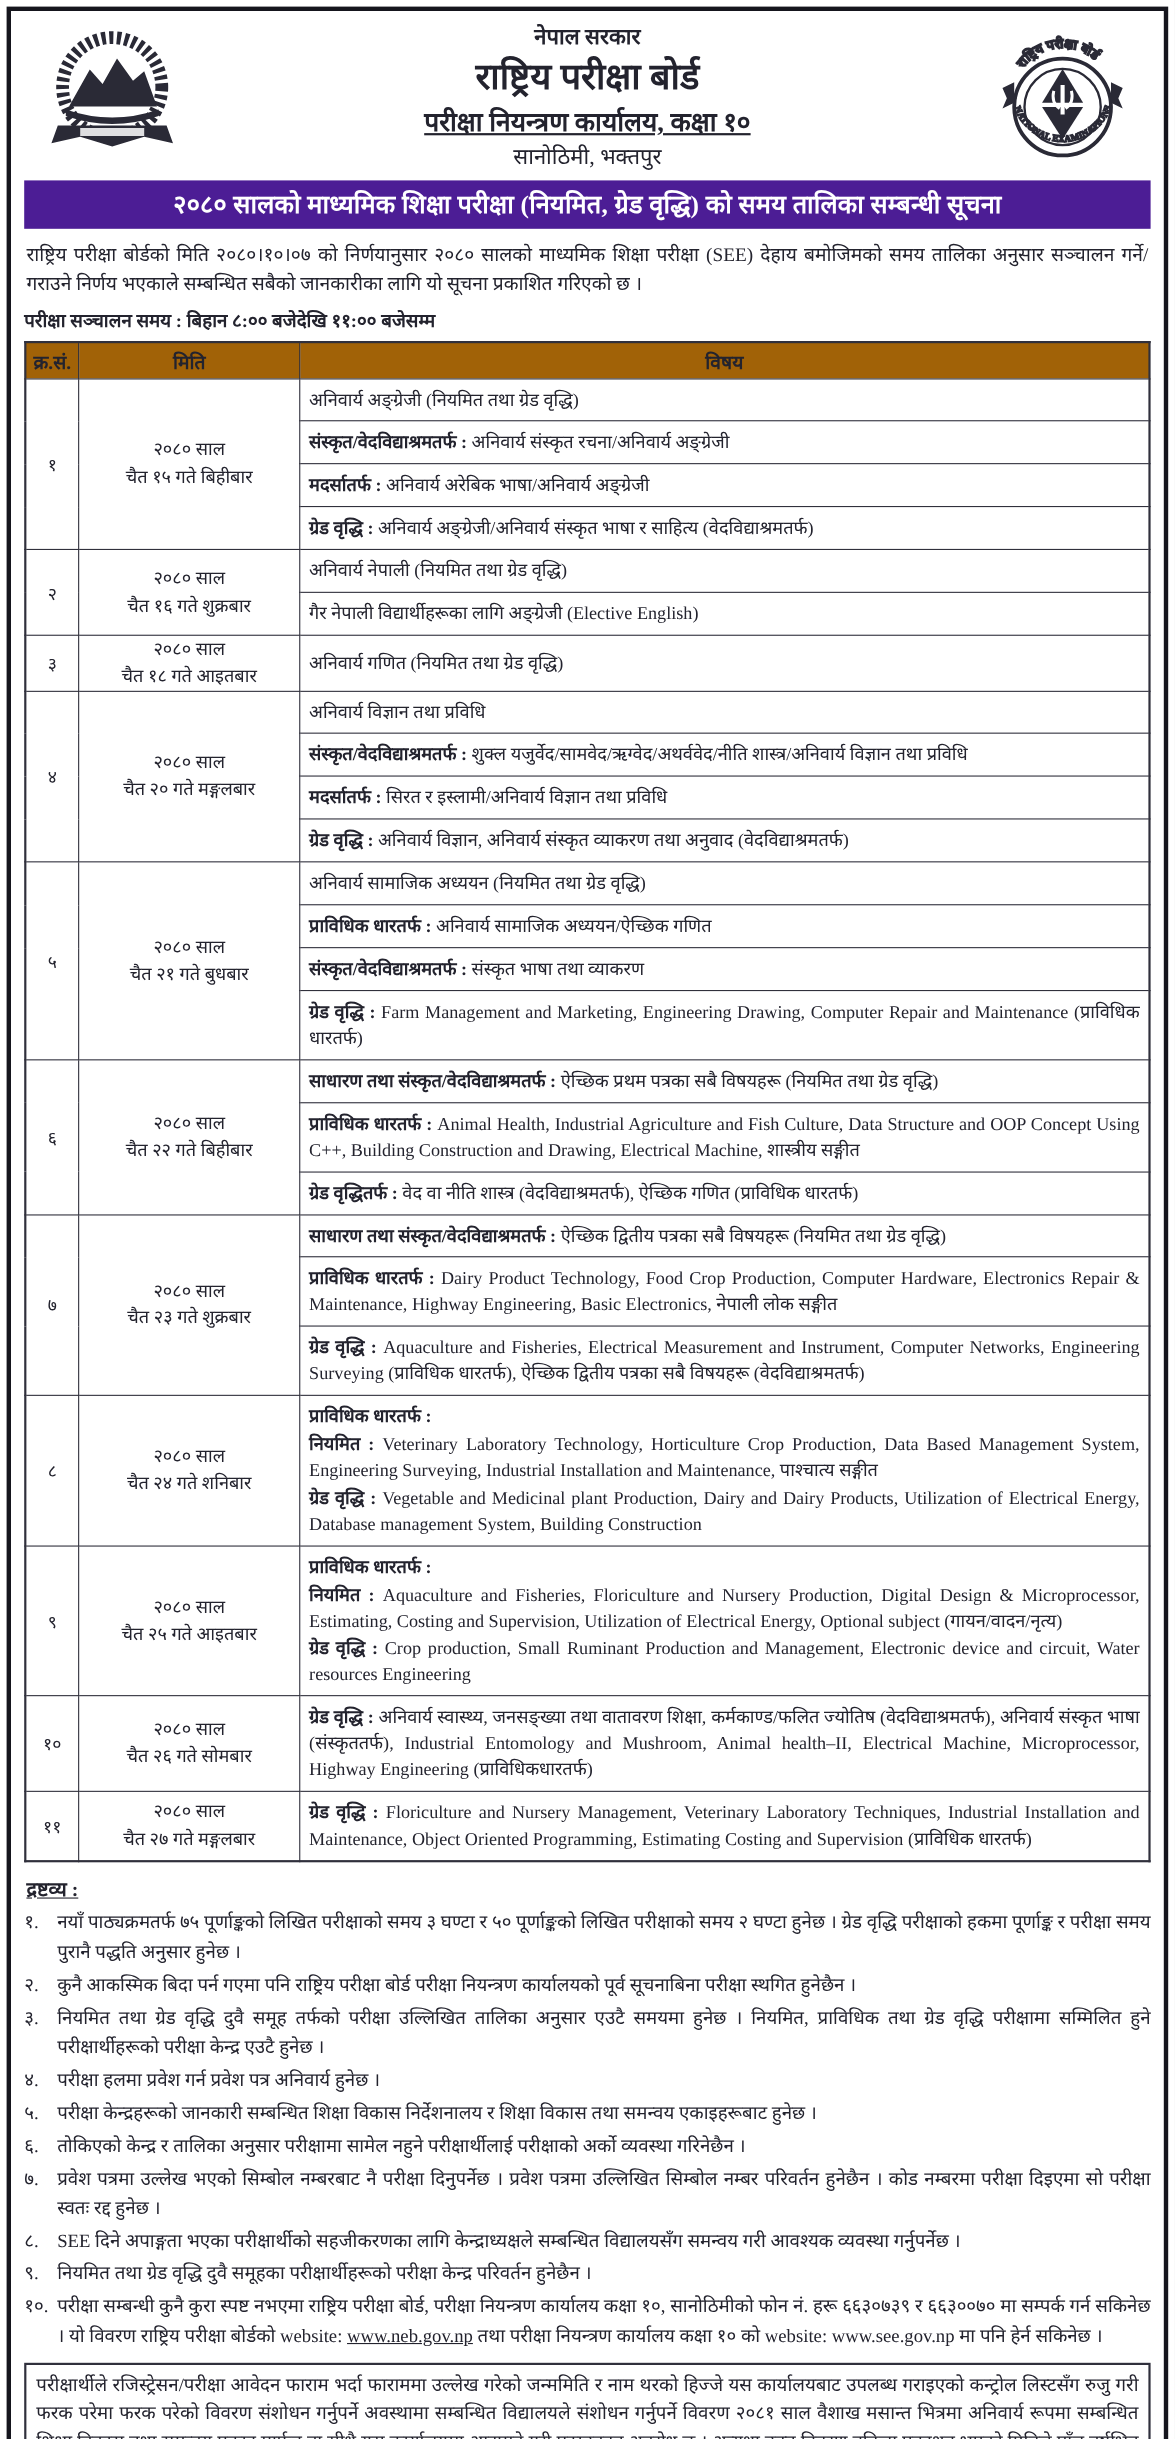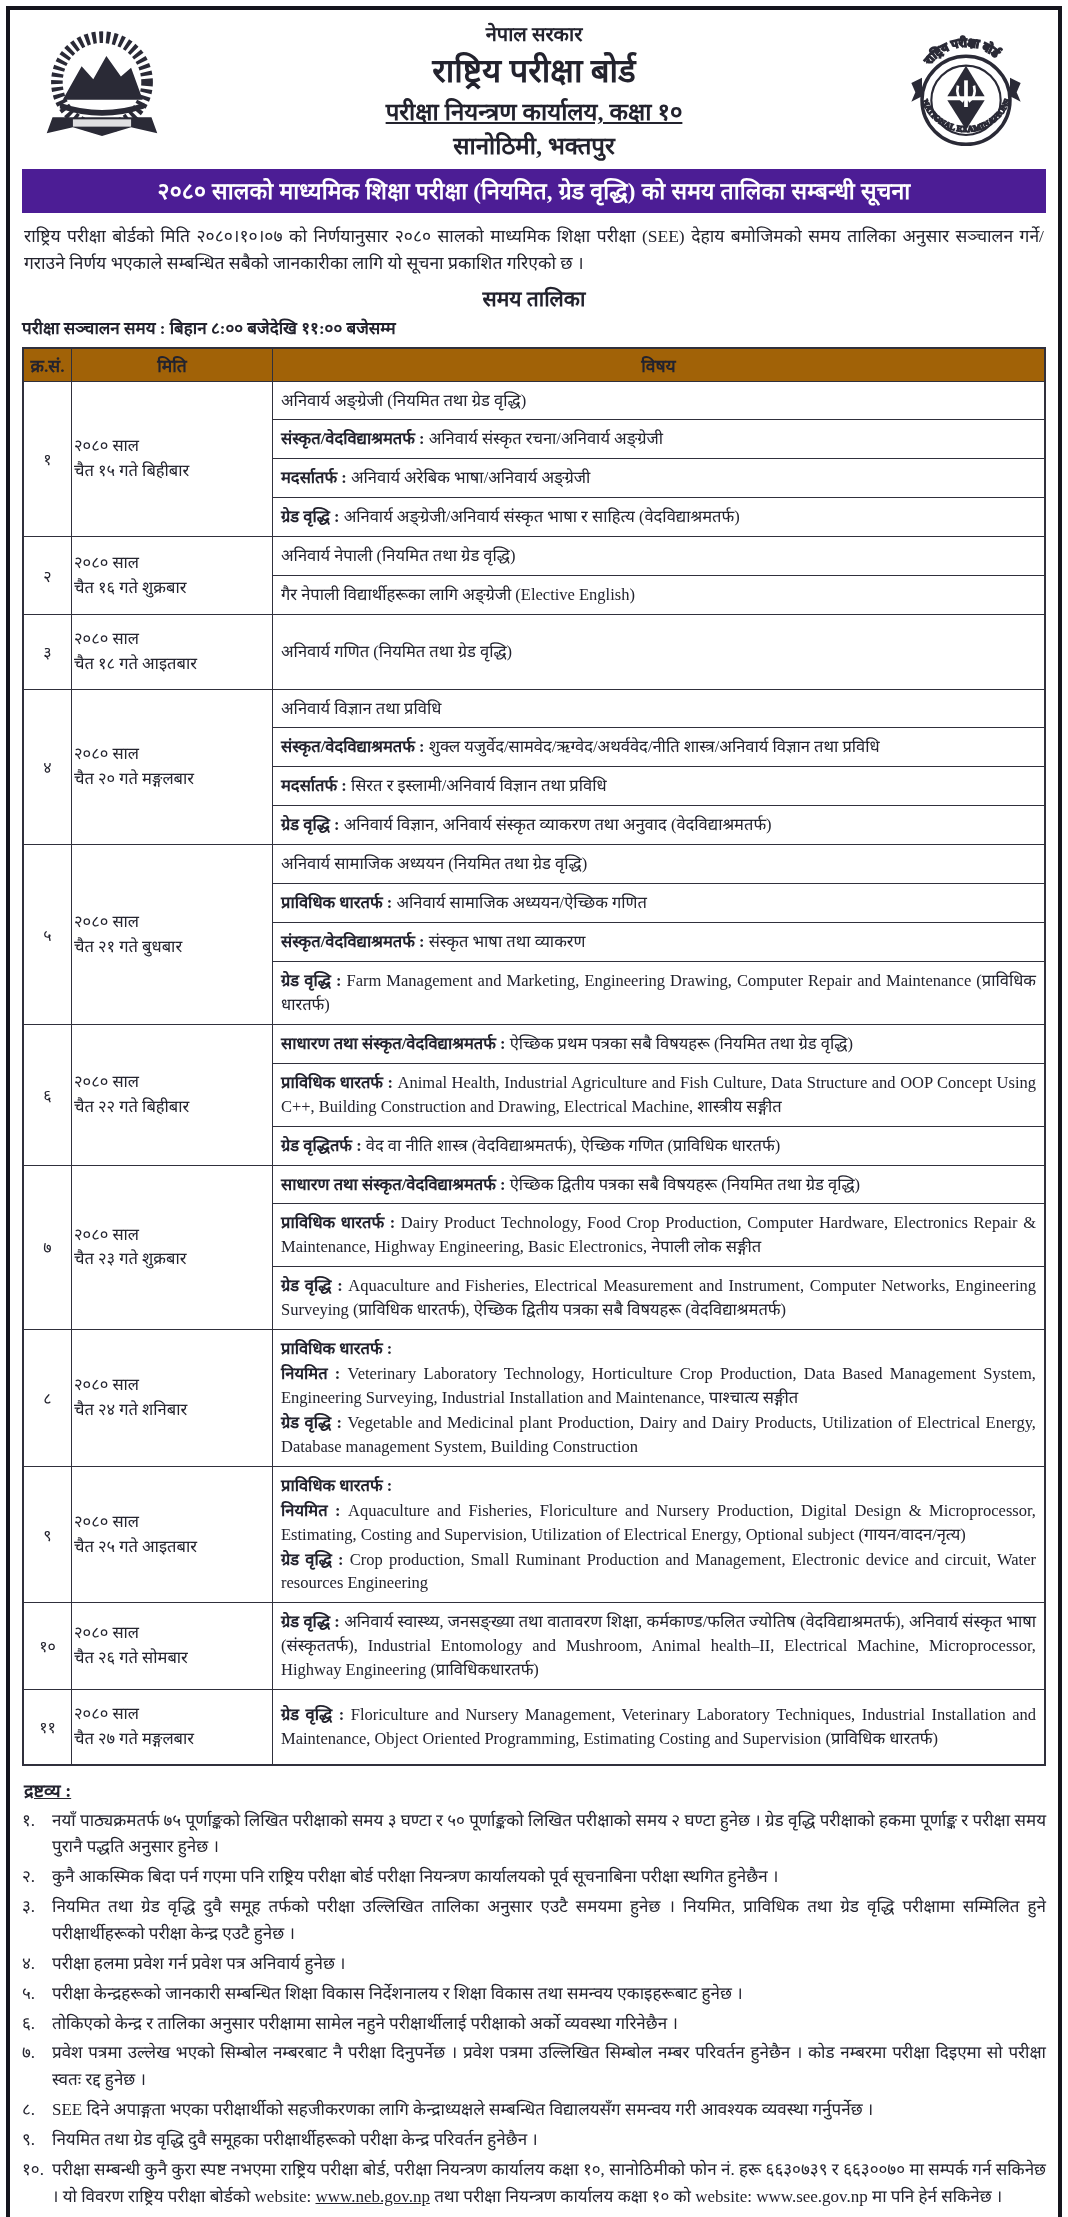--- a/index.html
+++ b/index.html
@@ -11,36 +11,36 @@
   .frame{
     border:4px solid #15151d;min-height:2193px;box-sizing:border-box;
     padding:8px 12px 10px 12px;
   }
   
   .hdr{display:flex;align-items:center;justify-content:space-between;margin-top:2px;}
   .hdr-center{flex:1;text-align:center;line-height:1.25;padding-top:2px;}
   .gov{font-size:20px;font-weight:bold;}
   .board{font-size:33px;font-weight:bold;margin-top:4px;}
   .office{font-size:24px;font-weight:bold;margin-top:5px;text-decoration:underline;}
-  .addr{font-size:24px;font-weight:bold;margin-top:4px;}
+  .addr{font-size:20px;font-weight:normal;margin-top:4px;}
   .logo{width:160px;display:flex;justify-content:center;}
   .banner{
     background:#4c1d95;color:#ffffff;text-align:center;font-weight:bold;
     font-size:23px;padding:5px 4px 7px 4px;margin-top:8px;letter-spacing:.2px;
   }
   .intro{font-size:17.5px;line-height:1.55;text-align:justify;margin:10px 2px 6px 2px;}
   .sched-title{text-align:center;font-size:21px;font-weight:bold;margin:6px 0 2px 0;}
   .sched-sub{text-align:left;font-size:17px;font-weight:bold;margin:4px 0 8px 0;}
   
   table.sched{border-collapse:collapse;width:100%;font-size:16.5px;}
   table.sched th,table.sched td{border:1.6px solid #30303c;vertical-align:middle;}
   table.sched{border:2.5px solid #30303c;}
   th.h{background:#a16207;font-weight:bold;font-size:17.5px;padding:4px 2px;}
   td.sn{text-align:center;width:45px;font-size:16px;}
-  td.date{width:196px;line-height:1.5;padding:12px 2px;}
+  td.date{text-align:center;width:196px;line-height:1.5;padding:0 2px;}
   td.subj{padding:6px 8px;line-height:1.45;}
   td.subj b{font-weight:bold;}
   td.subj .part{margin:1px 0;text-align:justify;}
   
   .notes-title{font-weight:bold;font-size:18px;text-decoration:underline;margin:12px 0 6px 2px;}
   .note{display:flex;font-size:17px;line-height:1.58;margin:3px 0;}
   .note .n{width:30px;flex:0 0 30px;}
   .note .t{flex:1;text-align:justify;}
   .lnk{text-decoration:underline;}
   
@@ -93,21 +93,20 @@
             <text font-size="6.4" font-weight="bold"><textPath href="#arcBot" startOffset="4%">NATIONAL EXAMINATIONS BOARD</textPath></text>
           </g>
         </svg>
       </div>
     </header>
 
     <div class="banner">२०८० सालको माध्यमिक शिक्षा परीक्षा (नियमित, ग्रेड वृद्धि) को समय तालिका सम्बन्धी सूचना</div>
 
     <p class="intro">राष्ट्रिय परीक्षा बोर्डको मिति २०८०।१०।०७ को निर्णयानुसार २०८० सालको माध्यमिक शिक्षा परीक्षा (SEE) देहाय बमोजिमको समय तालिका अनुसार सञ्चालन गर्ने/गराउने निर्णय भएकाले सम्बन्धित सबैको जानकारीका लागि यो सूचना प्रकाशित गरिएको छ ।</p>
 
-    <div class="sched-title">समय तालिका</div>
     <div class="sched-sub">परीक्षा सञ्चालन समय : बिहान ८:०० बजेदेखि ११:०० बजेसम्म</div>
 
     <table class="sched">
       <thead>
         <tr>
           <th class="h">क्र.सं.</th>
           <th class="h">मिति</th>
           <th class="h">विषय</th>
         </tr>
       </thead>

